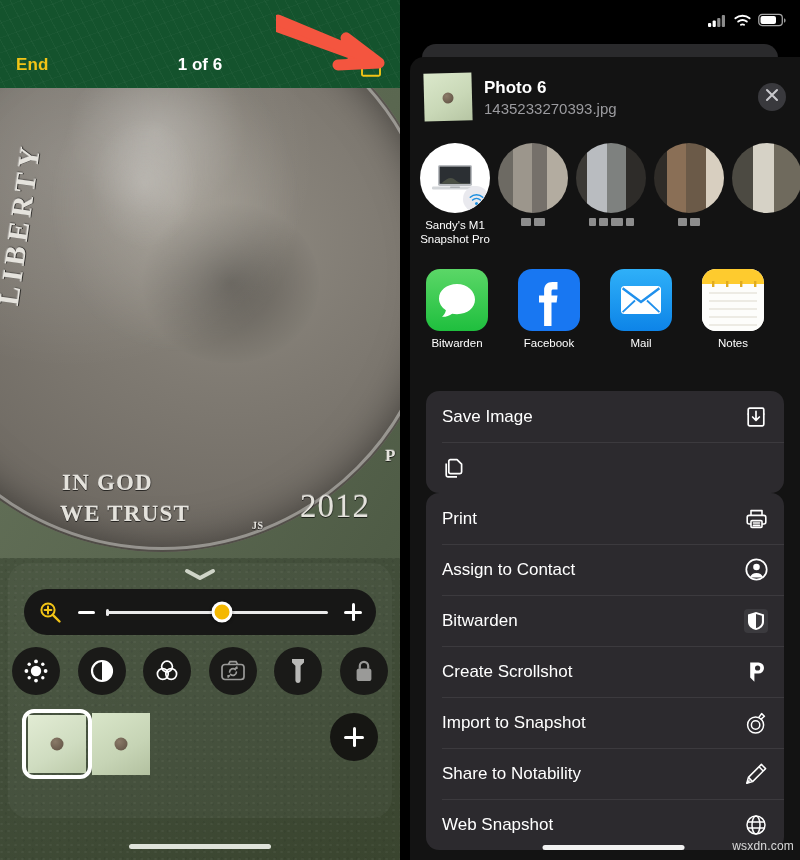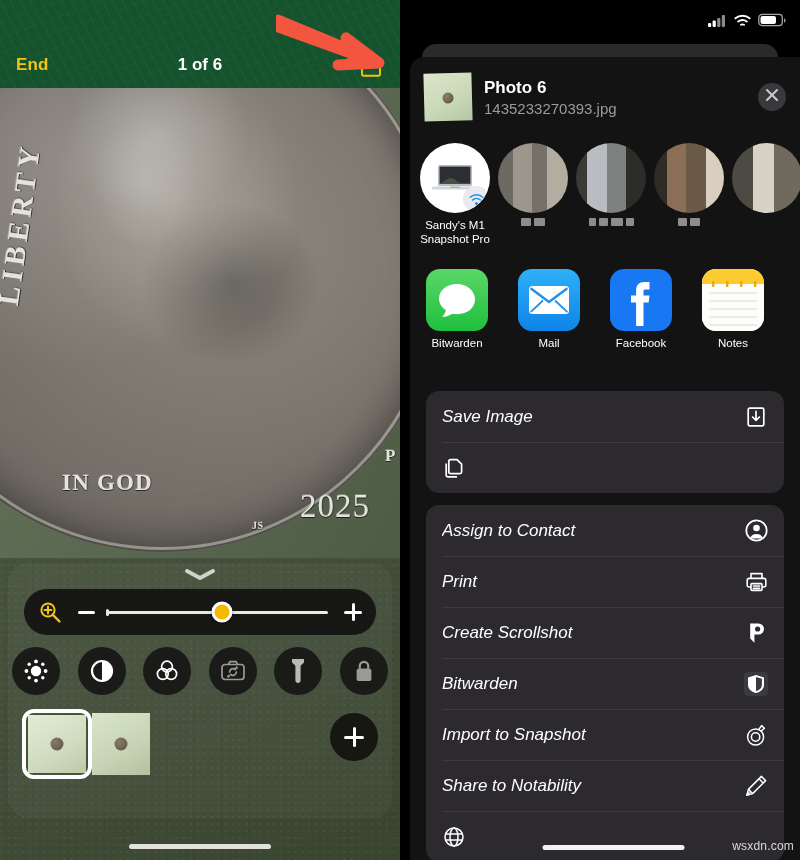--- a/index.html
+++ b/index.html
@@ -353,21 +353,21 @@
   .app-icon {
     width: 62px; height: 62px; border-radius: 14px; margin: 0 auto;
     display: flex; align-items: center; justify-content: center;
     overflow: hidden; position: relative;
   }
   .app-label { color: #fff; font-size: 11.5px; margin-top: 6px; }
 
   
   #actions { position: absolute; left: 16px; top: 334px; width: 358px; }
   .group {
-    background: #2c2a2e; border-radius: 13px; overflow: hidden; margin-bottom: 12px; font-style: italic;
+    background: #2c2a2e; border-radius: 13px; overflow: hidden; 
   }
   .act {
     position: relative; height: 51px;
     display: flex; align-items: center; padding: 0 16px;
     cursor: pointer;
   }
   .act + .act::before {
     content:""; position:absolute; left: 16px; right: 0; top: 0;
     height: 1px; background: rgba(255,255,255,0.08);
   }
@@ -396,21 +396,22 @@
   <div id="left">
     <div id="felt"></div>
 
     <div id="coin-stage">
       <div id="coin">
         <div id="bust"></div>
         <div id="bust2"></div>
       </div>
       <div class="engrave" id="liberty">LIBERTY</div>
       <div class="engrave" id="ingod">IN GOD</div>
-      <div class="engrave" id="year">2025</div>
+      <div class="engrave" id="wetrust">WE TRUST</div>
+      <div class="engrave" id="year">2012</div>
       <div class="engrave" id="mint">P</div>
       <div class="engrave" id="initials">JS</div>
     </div>
 
     <div id="navbar">
       <div class="tex"></div>
       <div id="navrow">
         <div id="end-btn">End</div>
         <div id="page-count">1 of 6</div>
         <div id="share-btn">
@@ -633,37 +634,37 @@
         <div class="app">
           <div class="app-icon" style="background:linear-gradient(180deg,#5bd767,#1fbf3e)">
             <svg width="42" height="40" viewBox="0 0 42 40">
               <path d="M21 4 C10.5 4 3 10.4 3 18.6 c0 4.8 2.7 9 6.9 11.7 -.5 3 -2.1 5 -3.9 6.5 3.7 .2 7.4-1 10.1-3.1 1.5 .3 3.1 .5 4.9 .5 10.5 0 18-6.4 18-14.6 S31.5 4 21 4 Z" fill="#fff"></path>
             </svg>
           </div>
           <div class="app-label">Bitwarden</div>
         </div>
 
         <div class="app">
+          <div class="app-icon" style="background:#1877f2">
+            <svg width="44" height="52" viewBox="0 0 44 52">
+              <path d="M30.5 15.5 h-4.2 c-1.2 0-1.8 .6-1.8 1.9 v4.1 h6 l-.9 7.1 h-5.1 V52 h-7.4 V28.6 H12 v-7.1 h5.1 v-5.2 c0-5 2.9-8.3 8.4-8.3 h5 Z" fill="#fff"></path>
+            </svg>
+          </div>
+          <div class="app-label">Facebook</div>
+        </div>
+
+        <div class="app">
           <div class="app-icon" style="background:linear-gradient(180deg,#2fb0f8,#0d84e8)">
             <svg width="42" height="32" viewBox="0 0 42 32">
               <rect x="1" y="2" width="40" height="28" rx="3.5" fill="#fff"></rect>
               <path d="M2.6 4.2 L21 18 L39.4 4.2" fill="none" stroke="#2090ec" stroke-width="2.4"></path>
               <path d="M2.6 28.2 L15 16.5 M39.4 28.2 L27 16.5" fill="none" stroke="#2090ec" stroke-width="1.8"></path>
             </svg>
           </div>
           <div class="app-label">Mail</div>
-        </div>
-
-        <div class="app">
-          <div class="app-icon" style="background:#1877f2">
-            <svg width="44" height="52" viewBox="0 0 44 52">
-              <path d="M30.5 15.5 h-4.2 c-1.2 0-1.8 .6-1.8 1.9 v4.1 h6 l-.9 7.1 h-5.1 V52 h-7.4 V28.6 H12 v-7.1 h5.1 v-5.2 c0-5 2.9-8.3 8.4-8.3 h5 Z" fill="#fff"></path>
-            </svg>
-          </div>
-          <div class="app-label">Facebook</div>
         </div>
 
         <div class="app">
           <div class="app-icon" style="background:#fff">
             <svg width="62" height="62" viewBox="0 0 62 62">
               <rect x="0" y="0" width="62" height="15" fill="#fecb2e"></rect>
               <rect x="0" y="15" width="62" height="47" fill="#fdfdfb"></rect>
               <g stroke="#e7e5dd" stroke-width="1.6">
                 <path d="M7 24 H55 M7 32 H55 M7 40 H55 M7 48 H55 M7 56 H55"></path>
               </g>
@@ -697,56 +698,56 @@
               <svg width="22" height="22" viewBox="0 0 22 22" fill="none" stroke="#fff" stroke-width="1.7" stroke-linejoin="round">
                 <path d="M7.4 2.6 H14 l4.6 4.6 V15 a1.6 1.6 0 0 1 -1.6 1.6 H7.4 A1.6 1.6 0 0 1 5.8 15 V4.2 a1.6 1.6 0 0 1 1.6 -1.6 Z"></path>
                 <path d="M3.2 6.6 v11.6 a1.6 1.6 0 0 0 1.6 1.6 H14"></path>
               </svg>
             </span>
           </div>
         </div>
 
         <div class="group">
           <div class="act">
-            <span class="act-label">Assign to Contact</span>
-            <span class="act-icon">
-              <svg width="23" height="23" viewBox="0 0 23 23">
-                <circle cx="11.5" cy="11.5" r="10.2" fill="none" stroke="#fff" stroke-width="1.7"></circle>
-                <circle cx="11.5" cy="9" r="3.3" fill="#fff"></circle>
-                <path d="M4.9 19.4 a7.2 7.2 0 0 1 13.2 0 Z" fill="#fff"></path>
-              </svg>
-            </span>
-          </div>
-          <div class="act">
             <span class="act-label">Print</span>
             <span class="act-icon">
               <svg width="23" height="22" viewBox="0 0 23 22" fill="none" stroke="#fff" stroke-width="1.6" stroke-linejoin="round">
                 <path d="M6 7.4 V2.6 h11 v4.8"></path>
                 <rect x="2.2" y="7.4" width="18.6" height="8.6" rx="2"></rect>
                 <rect x="6" y="12.6" width="11" height="6.8" rx="1" fill="#2c2a2e"></rect>
                 <path d="M8.4 15 h6.2 M8.4 17.4 h6.2" stroke-linecap="round"></path>
               </svg>
             </span>
           </div>
           <div class="act">
-            <span class="act-label">Create Scrollshot</span>
-            <span class="act-icon">
-              <svg width="22" height="24" viewBox="0 0 22 24">
-                <path d="M5.2 2.4 h8.2 a5.6 5.6 0 0 1 0 11.2 H9.4 V21.8 L5.2 17.4 Z" fill="#fff"></path>
-                <circle cx="12.6" cy="8" r="2.6" fill="#2c2a2e"></circle>
+            <span class="act-label">Assign to Contact</span>
+            <span class="act-icon">
+              <svg width="23" height="23" viewBox="0 0 23 23">
+                <circle cx="11.5" cy="11.5" r="10.2" fill="none" stroke="#fff" stroke-width="1.7"></circle>
+                <circle cx="11.5" cy="9" r="3.3" fill="#fff"></circle>
+                <path d="M4.9 19.4 a7.2 7.2 0 0 1 13.2 0 Z" fill="#fff"></path>
               </svg>
             </span>
           </div>
           <div class="act">
             <span class="act-label">Bitwarden</span>
             <span class="act-icon">
               <svg width="24" height="24" viewBox="0 0 24 24">
                 <rect x="0" y="0" width="24" height="24" rx="4" fill="#3b3a3e"></rect>
                 <path d="M12 3 L20 5.4 v7.3 c0 4.4 -3.5 7.2 -8 8.3 -4.5 -1.1 -8 -3.9 -8 -8.3 V5.4 Z" fill="#fff"></path>
                 <path d="M12 5.1 v14 c3.3 -1 5.9 -3.2 5.9 -6.4 V6.8 Z" fill="#3b3a3e"></path>
+              </svg>
+            </span>
+          </div>
+          <div class="act">
+            <span class="act-label">Create Scrollshot</span>
+            <span class="act-icon">
+              <svg width="22" height="24" viewBox="0 0 22 24">
+                <path d="M5.2 2.4 h8.2 a5.6 5.6 0 0 1 0 11.2 H9.4 V21.8 L5.2 17.4 Z" fill="#fff"></path>
+                <circle cx="12.6" cy="8" r="2.6" fill="#2c2a2e"></circle>
               </svg>
             </span>
           </div>
           <div class="act">
             <span class="act-label">Import to Snapshot</span>
             <span class="act-icon">
               <svg width="24" height="24" viewBox="0 0 24 24" fill="none" stroke="#fff" stroke-width="1.5">
                 <circle cx="11.6" cy="14" r="8"></circle>
                 <circle cx="11.6" cy="14" r="4.2"></circle>
                 <path d="M14.4 7 L17.6 2.6 L20.4 5.2 L16.6 8.6" stroke-linejoin="round"></path>
@@ -758,20 +759,21 @@
             <span class="act-icon">
               <svg width="24" height="24" viewBox="0 0 24 24" fill="none" stroke="#fff" stroke-width="1.5" stroke-linejoin="round">
                 <path d="M17.4 2.4 L21.6 6.6 L8.6 19.6 L2.8 21.2 L4.4 15.4 Z"></path>
                 <path d="M15 4.8 L19.2 9"></path>
                 <path d="M4.4 15.4 L8.6 19.6"></path>
                 <path d="M2.8 21.2 L5.6 18.4"></path>
               </svg>
             </span>
           </div>
           <div class="act">
+            <span class="act-label">Web Snapshot</span>
             <span class="act-icon">
               <svg width="22" height="22" viewBox="0 0 22 22" fill="none" stroke="#fff" stroke-width="1.5">
                 <circle cx="11" cy="11" r="9"></circle>
                 <ellipse cx="11" cy="11" rx="4" ry="9"></ellipse>
                 <path d="M2.4 8 H19.6 M2.4 14 H19.6"></path>
               </svg>
             </span>
           </div>
         </div>
       </div>

